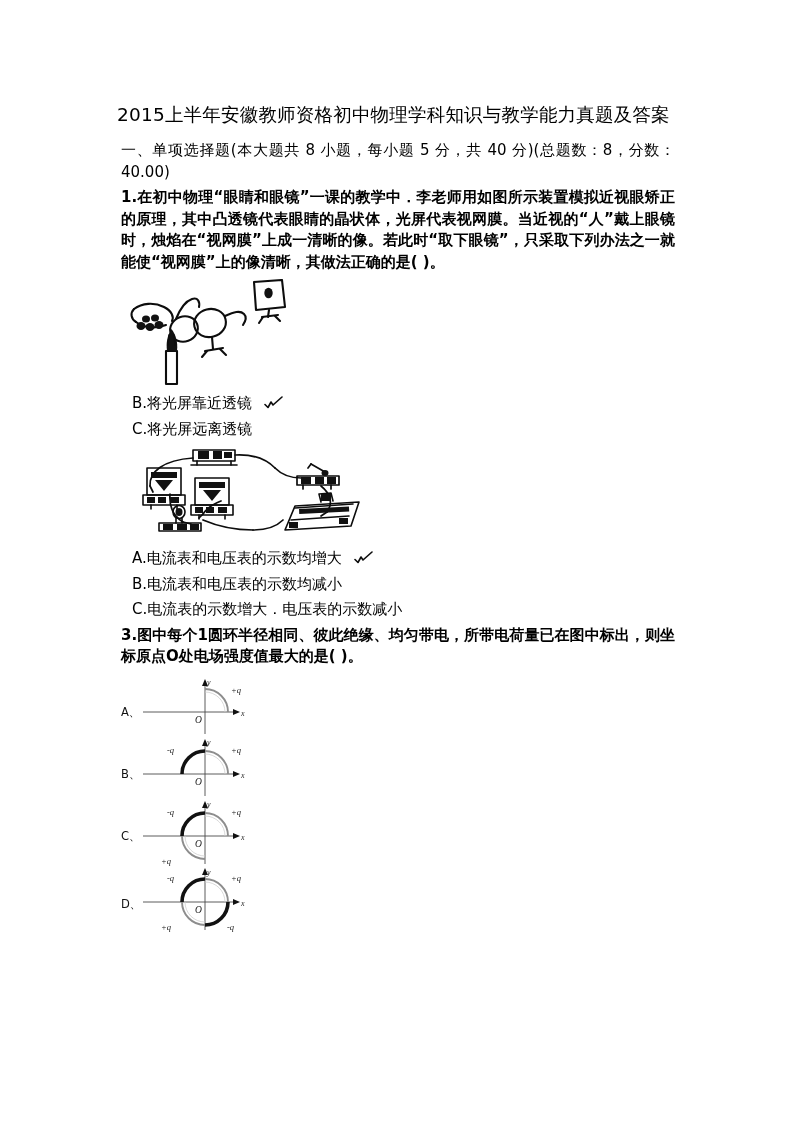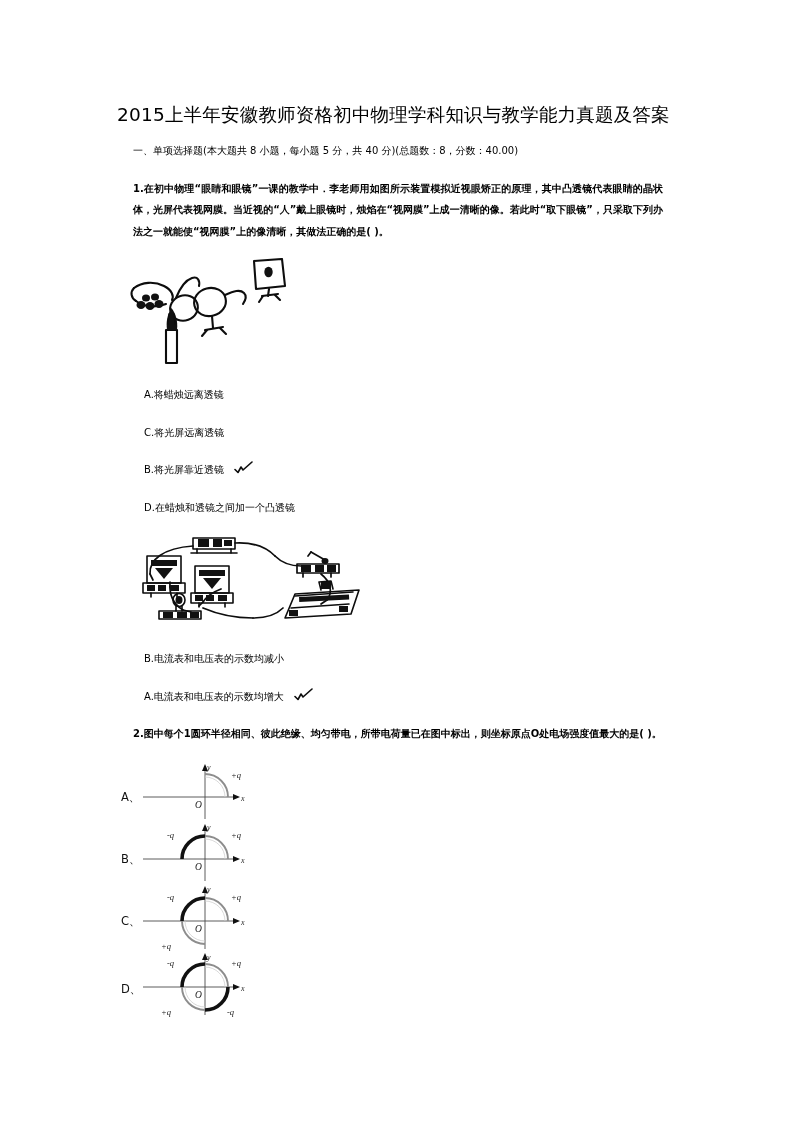--- a/index.html
+++ b/index.html
@@ -39,24 +39,24 @@
     color: #000;
     margin: 0 0 4px 0;
     font-weight: normal;
   }
 
   
   .section-head,
   .q-text,
   .opt-line {
     font-family: "DejaVu Sans", "Liberation Sans", sans-serif;
-    font-size: 10px;
+    font-size: 15px;
     line-height: 21.5px;
     color: #000;
-    margin: 16px;
+    margin: 4px;
     text-align: justify;
     letter-spacing: 0px;
   }
   .section-head { margin-top: 6px; }
   .q-text { margin-top: 0px; font-weight: bold; }
 
   .opts { margin: 1px 0 0 0; }
   .opt-line {
     padding-left: 11px;
     white-space: nowrap;
@@ -162,35 +162,29 @@
         <g>
           <rect class="ink" x="44" y="72" width="11" height="33" stroke-width="2.1"></rect>
           <path class="inkfill" d="M49.5 50 C45 57 44 64 45 72 L55 72 C56 63 54 56 49.5 50 Z"></path>
           <path class="ink" stroke-width="1.4" d="M47 56 L46 66 M52 56 L53 66"></path>
         </g>
       </svg>
     </div>
 
     <div class="opts">
       <div class="opt-line">
-        <span>A.将蜡烛远离透镜</span>
-      </div>
-      <div class="opt-line">
-        <span>C.将光屏远离透镜</span>
-      </div>
-      <div class="opt-line">
         <span>B.将光屏靠近透镜</span>
         <span class="tick">
           <svg width="26" height="14" viewBox="0 0 26 14">
               <path class="ink" stroke-width="1.6" d="M1 8.5 L4 11.5 L7 6 L9 9 L18 1"></path>
             </svg>
         </span>
       </div>
       <div class="opt-line">
-        <span>D.在蜡烛和透镜之间加一个凸透镜</span>
+        <span>C.将光屏远离透镜</span>
       </div>
     </div>
 
 
     <div class="figure fig-circuit">
       <svg width="300" height="98" viewBox="0 0 300 98" aria-hidden="true">
 
         <g class="ink" stroke-width="1.7">
           <path d="M68 12 C38 14 24 26 25 40"></path>
           <path d="M25 40 L28 46"></path>
@@ -278,33 +272,36 @@
           <rect x="174" y="63" width="50" height="5" transform="rotate(-3 174 63)"></rect>
           <rect x="196" y="48" width="10" height="7"></rect>
           <rect x="164" y="76" width="9" height="6"></rect>
           <rect x="214" y="72" width="9" height="6"></rect>
         </g>
       </svg>
     </div>
 
     <div class="opts">
       <div class="opt-line">
-        <span>B.电流表和电压表的示数均减小</span>
-      </div>
-      <div class="opt-line">
         <span>A.电流表和电压表的示数均增大</span>
         <span class="tick">
           <svg width="26" height="14" viewBox="0 0 26 14">
               <path class="ink" stroke-width="1.6" d="M1 8.5 L4 11.5 L7 6 L9 9 L18 1"></path>
             </svg>
         </span>
       </div>
-    </div>
-
-    <div class="q-text">2.图中每个1圆环半径相同、彼此绝缘、均匀带电，所带电荷量已在图中标出，则坐标原点O处电场强度值最大的是( )。</div>
+      <div class="opt-line">
+        <span>B.电流表和电压表的示数均减小</span>
+      </div>
+      <div class="opt-line">
+        <span>C.电流表的示数增大．电压表的示数减小</span>
+      </div>
+    </div>
+
+    <div class="q-text">3.图中每个1圆环半径相同、彼此绝缘、均匀带电，所带电荷量已在图中标出，则坐标原点O处电场强度值最大的是( )。</div>
 
     <div class="figure fig-rings">
 
       <svg width="180" height="60" viewBox="0 0 180 60" aria-hidden="true">
         <text class="choice-letter" x="4" y="40">A、</text>
         <g class="axis">
           <path d="M26 36 L120 36"></path>
           <path d="M88 6 L88 58"></path>
         </g>
         <path class="inkfill" d="M88 3 L85 10 L91 10 Z"></path>

